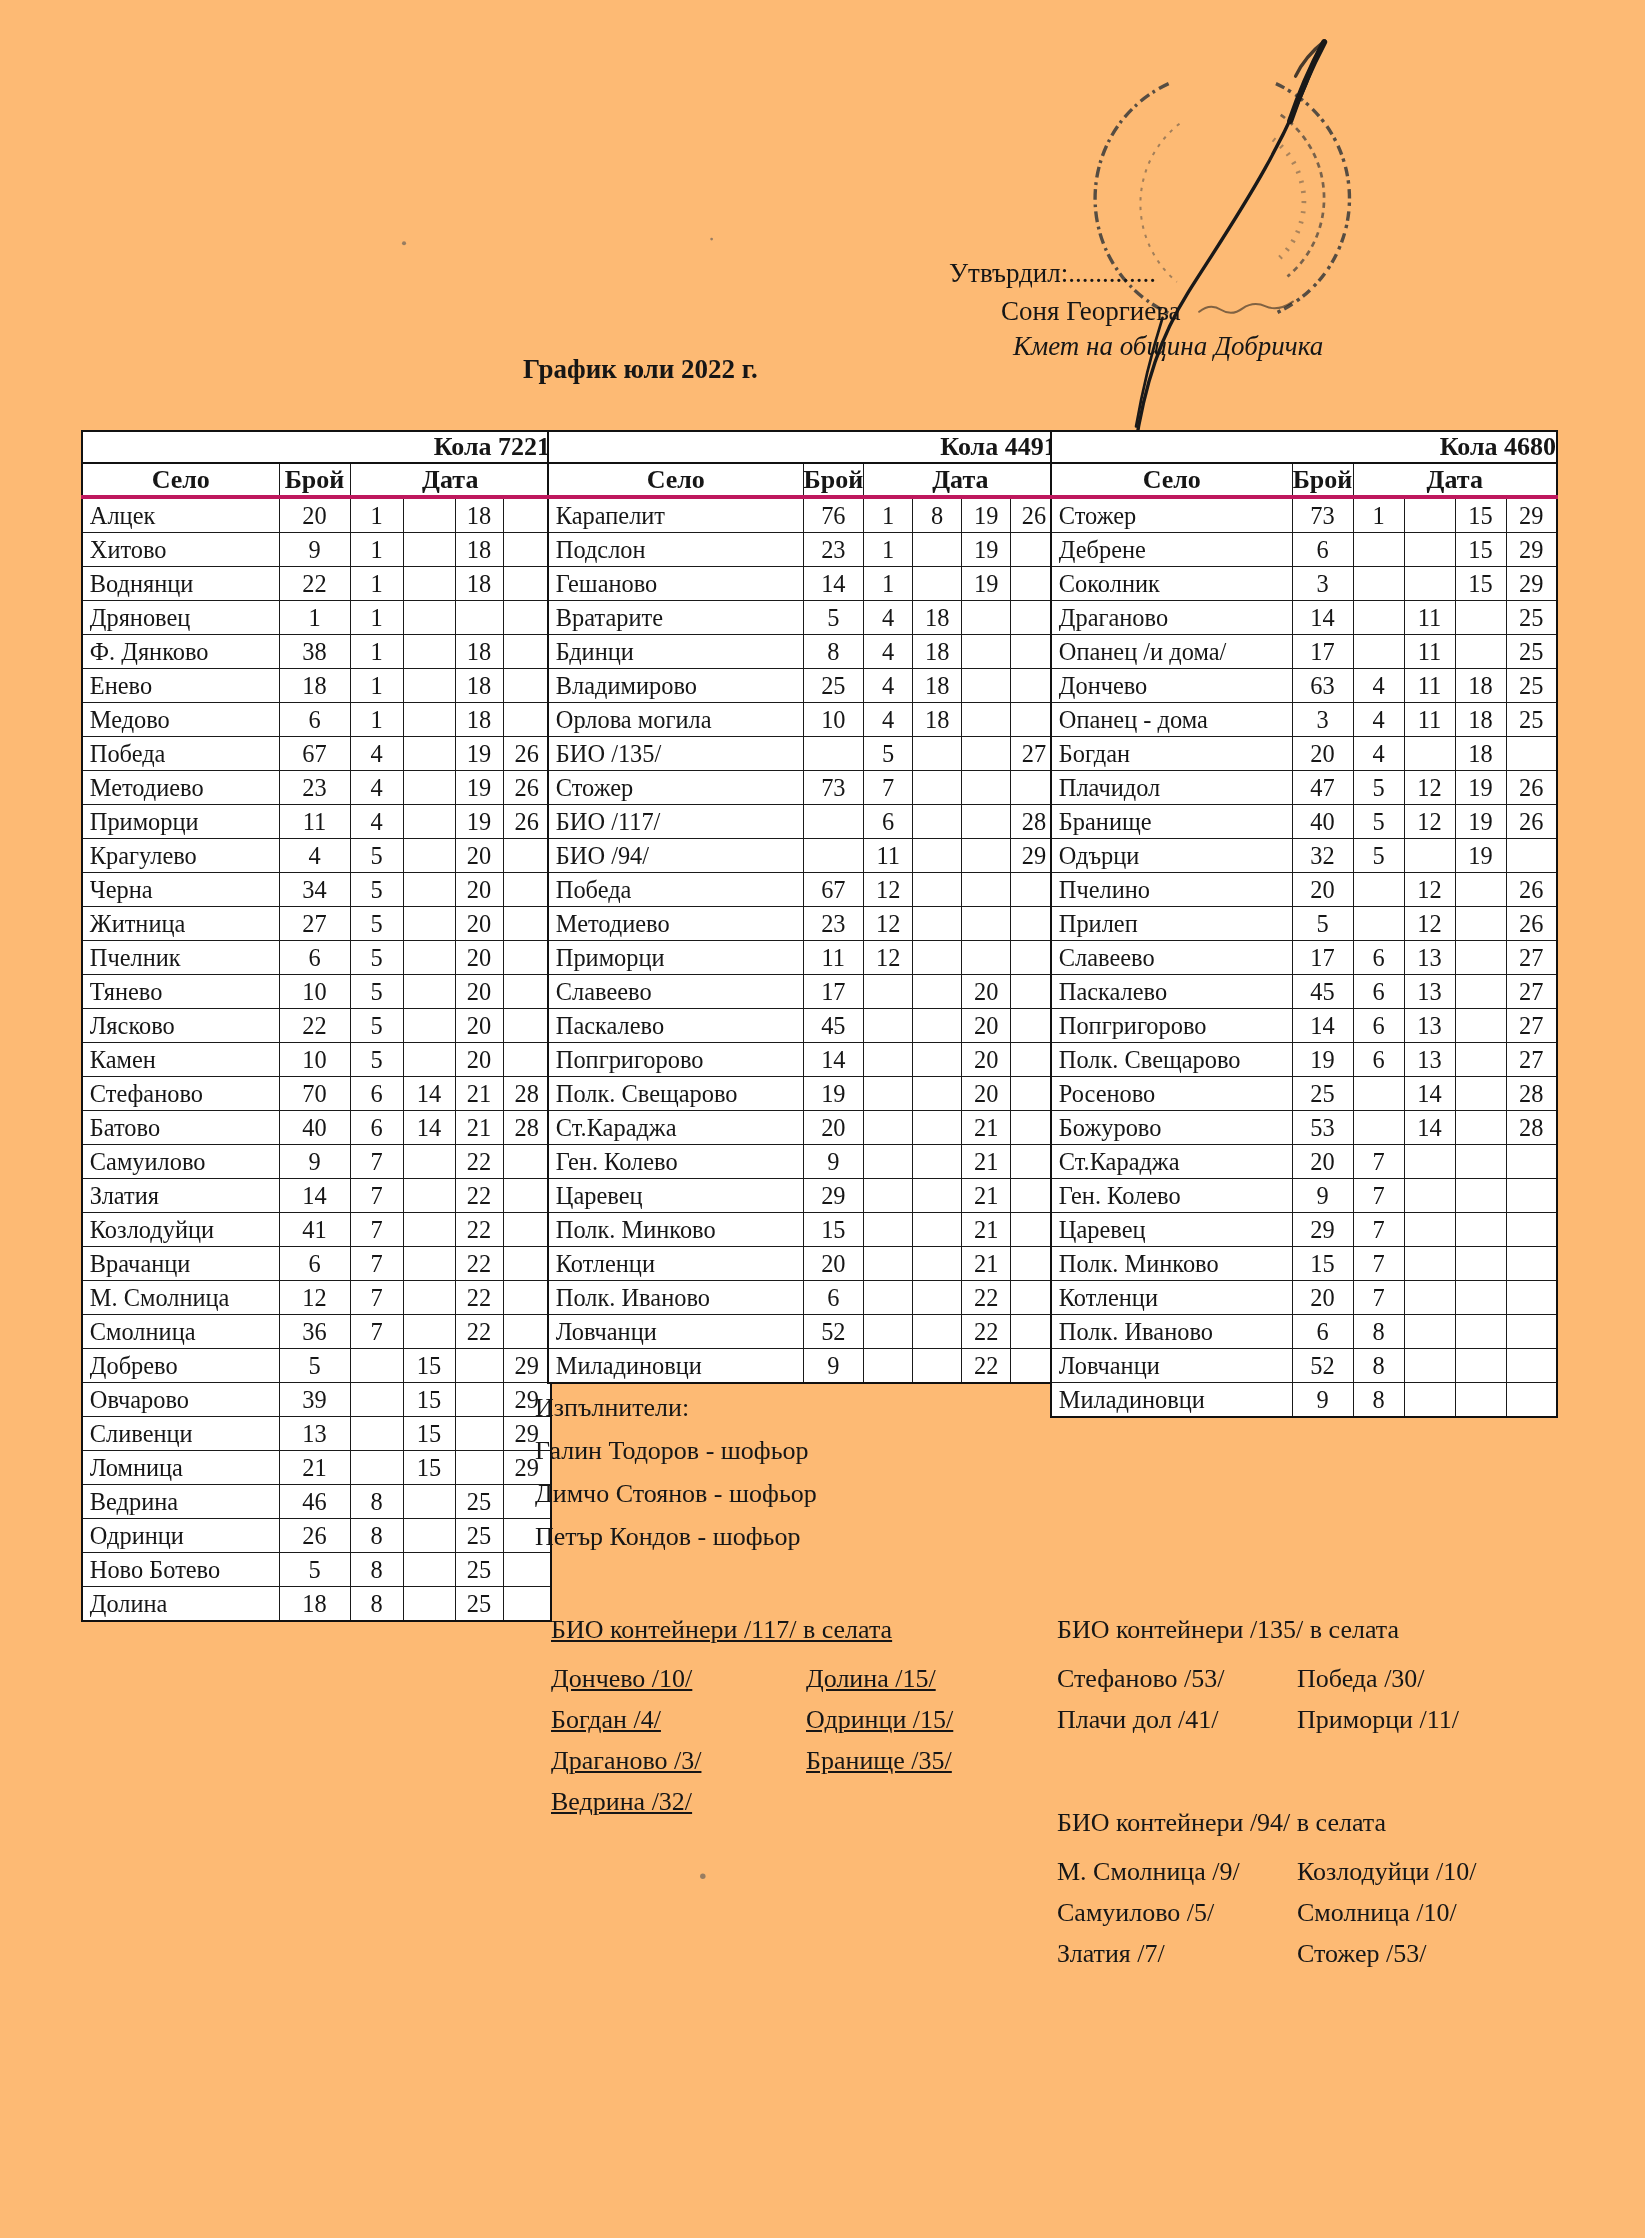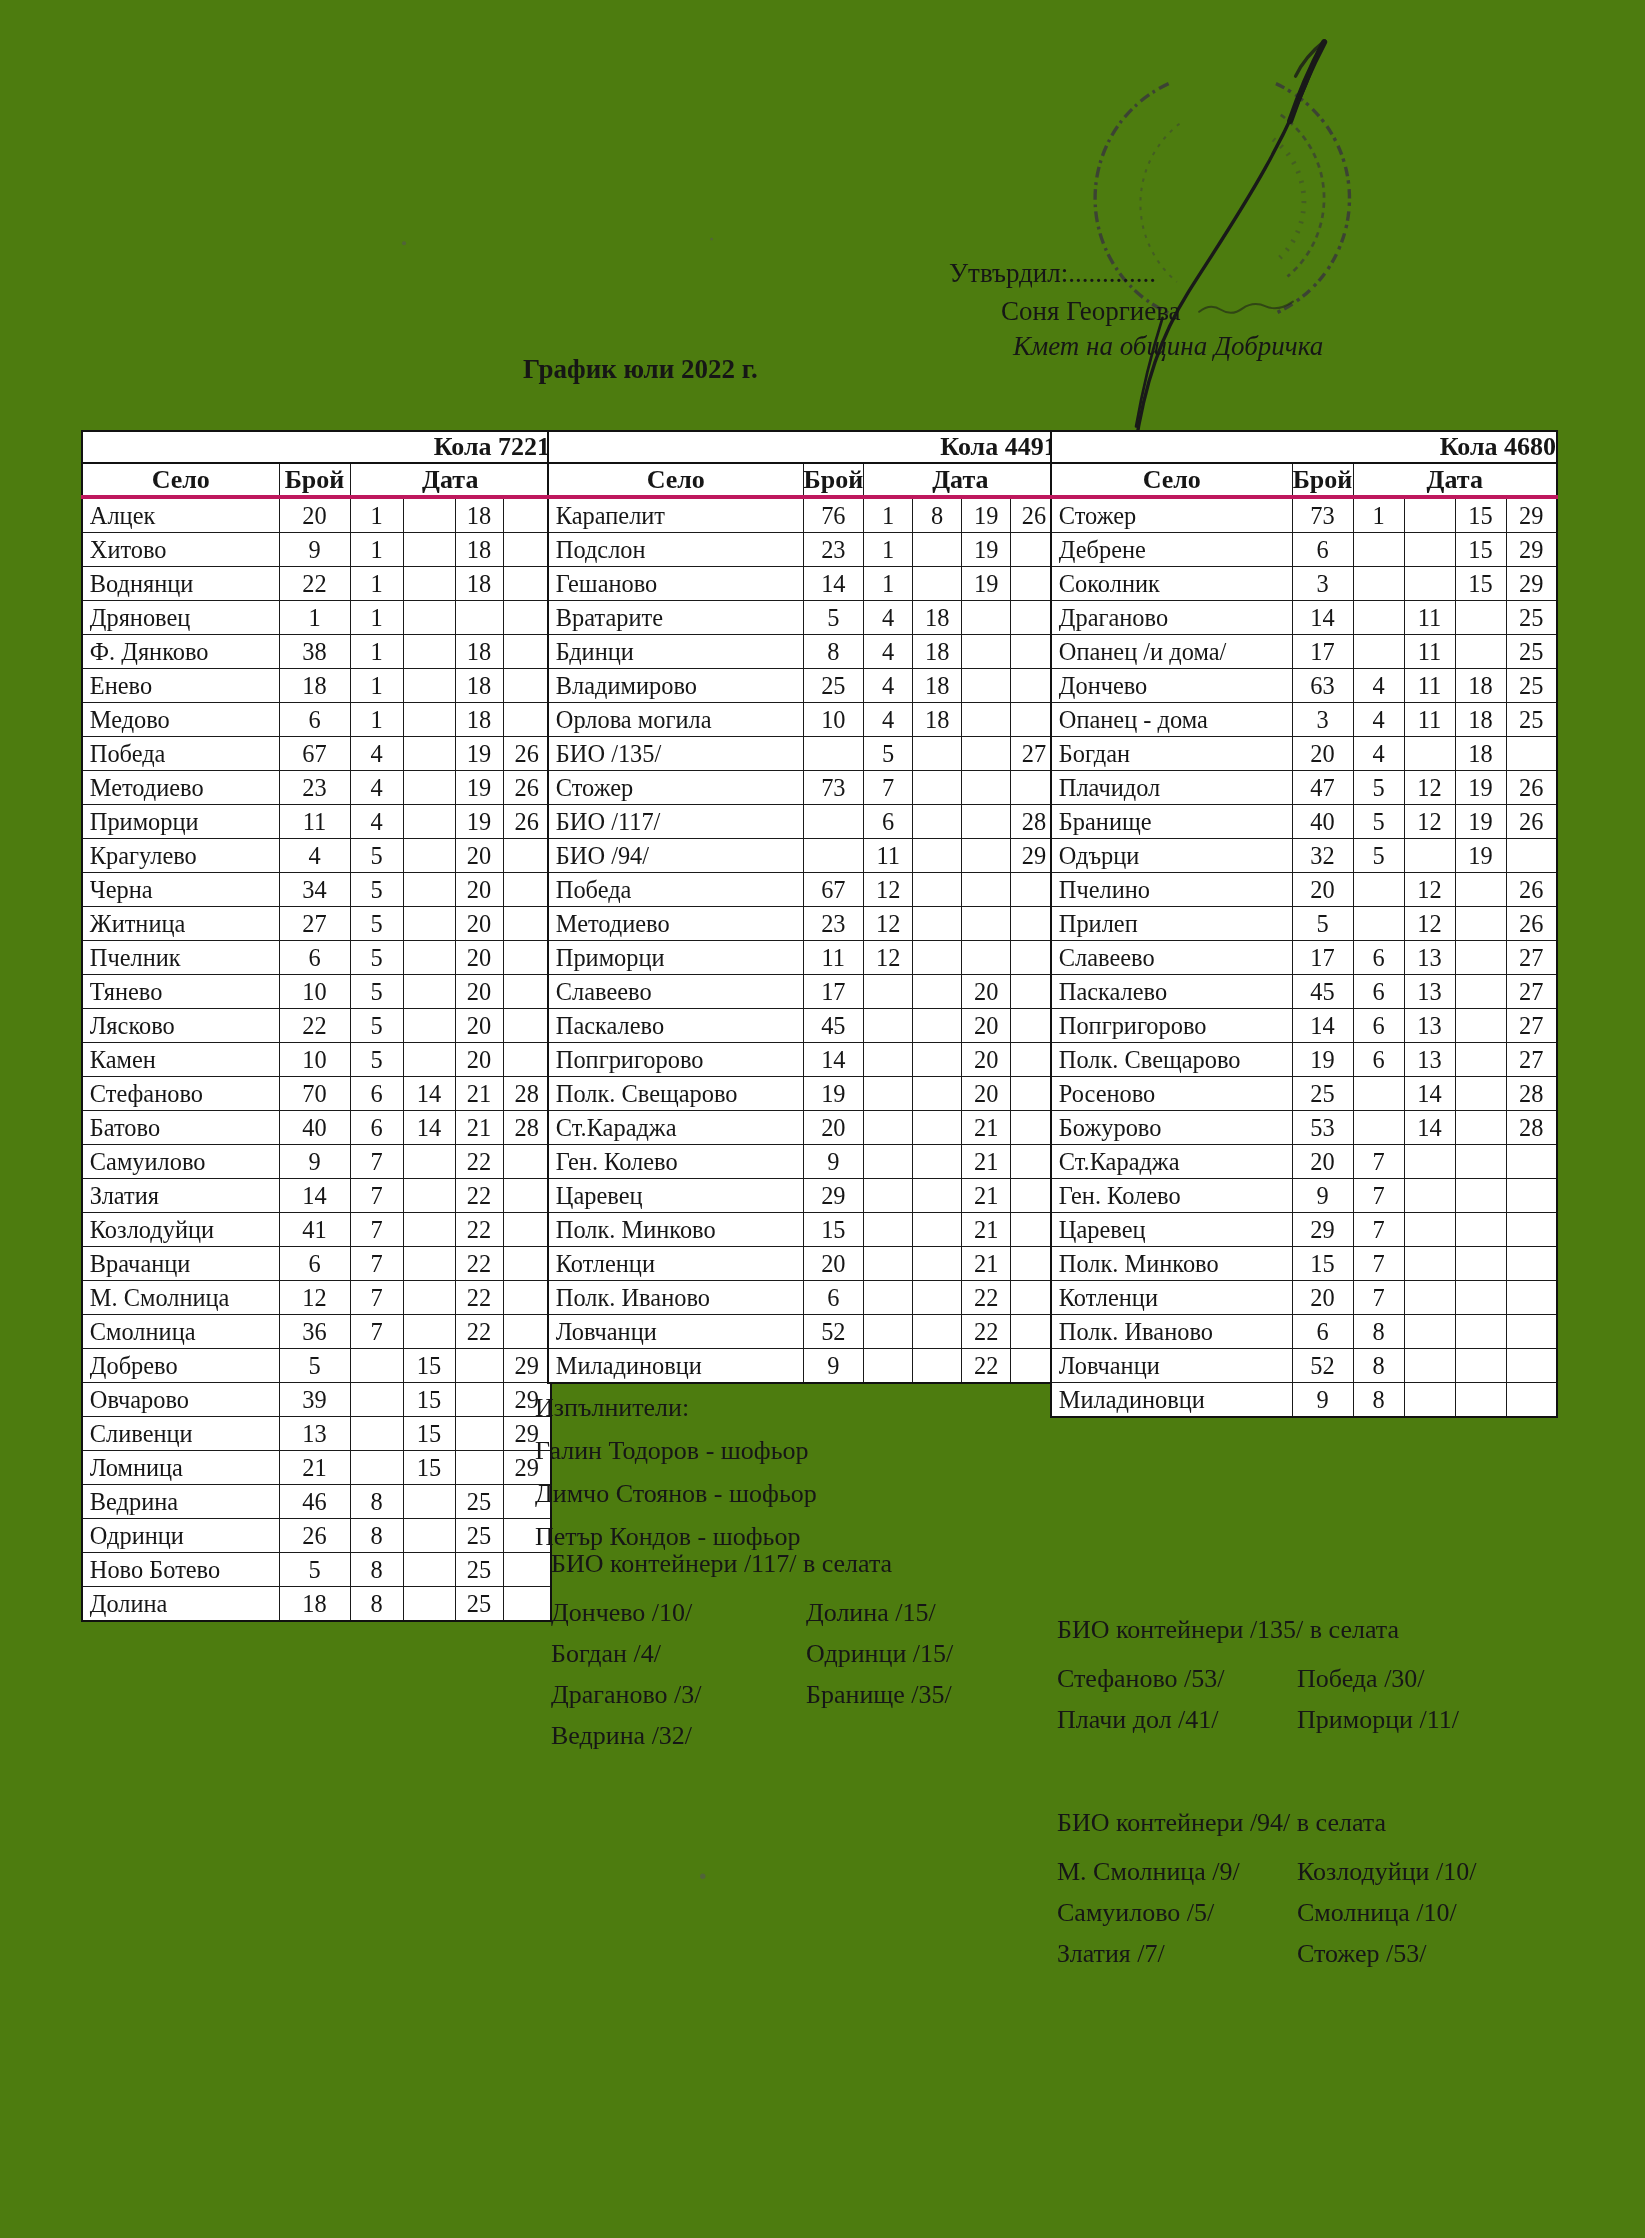--- a/index.html
+++ b/index.html
@@ -1,17 +1,17 @@
 <!DOCTYPE html>
 <html style="font-size:11px"><head>
 <meta charset="utf-8">
 <style>
   html,body{margin:0;padding:0;background:#ffffff;}
   .page{
-    position:relative;width:1646px;height:2239px;background:#4d7c0f;
+    position:relative;width:1646px;height:2239px;background:#fdba74;
     font-family:"Liberation Serif","DejaVu Serif",serif;color:#161616;overflow:hidden;
   }
   .abs{position:absolute;white-space:nowrap;}
   .hdr-approve{left:949px;top:258px;font-size:27px;}
   .hdr-name{left:1001px;top:296px;font-size:27px;}
   .hdr-kmet{left:1013px;top:331px;font-size:27px;font-style:italic;}
   .doc-title{left:523px;top:354px;font-size:27px;font-weight:bold;}
 
   table.sched{position:absolute;top:430px;border-collapse:collapse;table-layout:fixed;background:#fff;border:2.7px solid #111;}
   .sched th,.sched td{border:1.4px solid #1a1a1a;white-space:nowrap;overflow:hidden;padding:0;}
@@ -23,21 +23,21 @@
   .sched td.num{text-align:center;}
 
   .execs{left:535px;top:1393px;font-size:26px;}
   .execs p{margin:0 0 13px 0;}
 
   .bio{font-size:26px;}
   .bio .bio-h{margin:0 0 13.6px 0;}
   .bio-row{display:flex;height:41px;align-items:center;}
   .bio-row .c1{display:inline-block;width:240px;}
   .bio-row.wide .c1{width:255px;}
-  #bio117{left:551px;top:1549px;}
+  #bio117{left:551px;top:1615px;text-decoration:underline;}
   #bio135{left:1057px;top:1615px;}
   #bio94{left:1057px;top:1760px;margin-top:48px;}
 
   svg.overlay{position:absolute;left:0;top:0;pointer-events:none;}
 </style>
 </head>
 <body>
 
 <div class="page">
 

